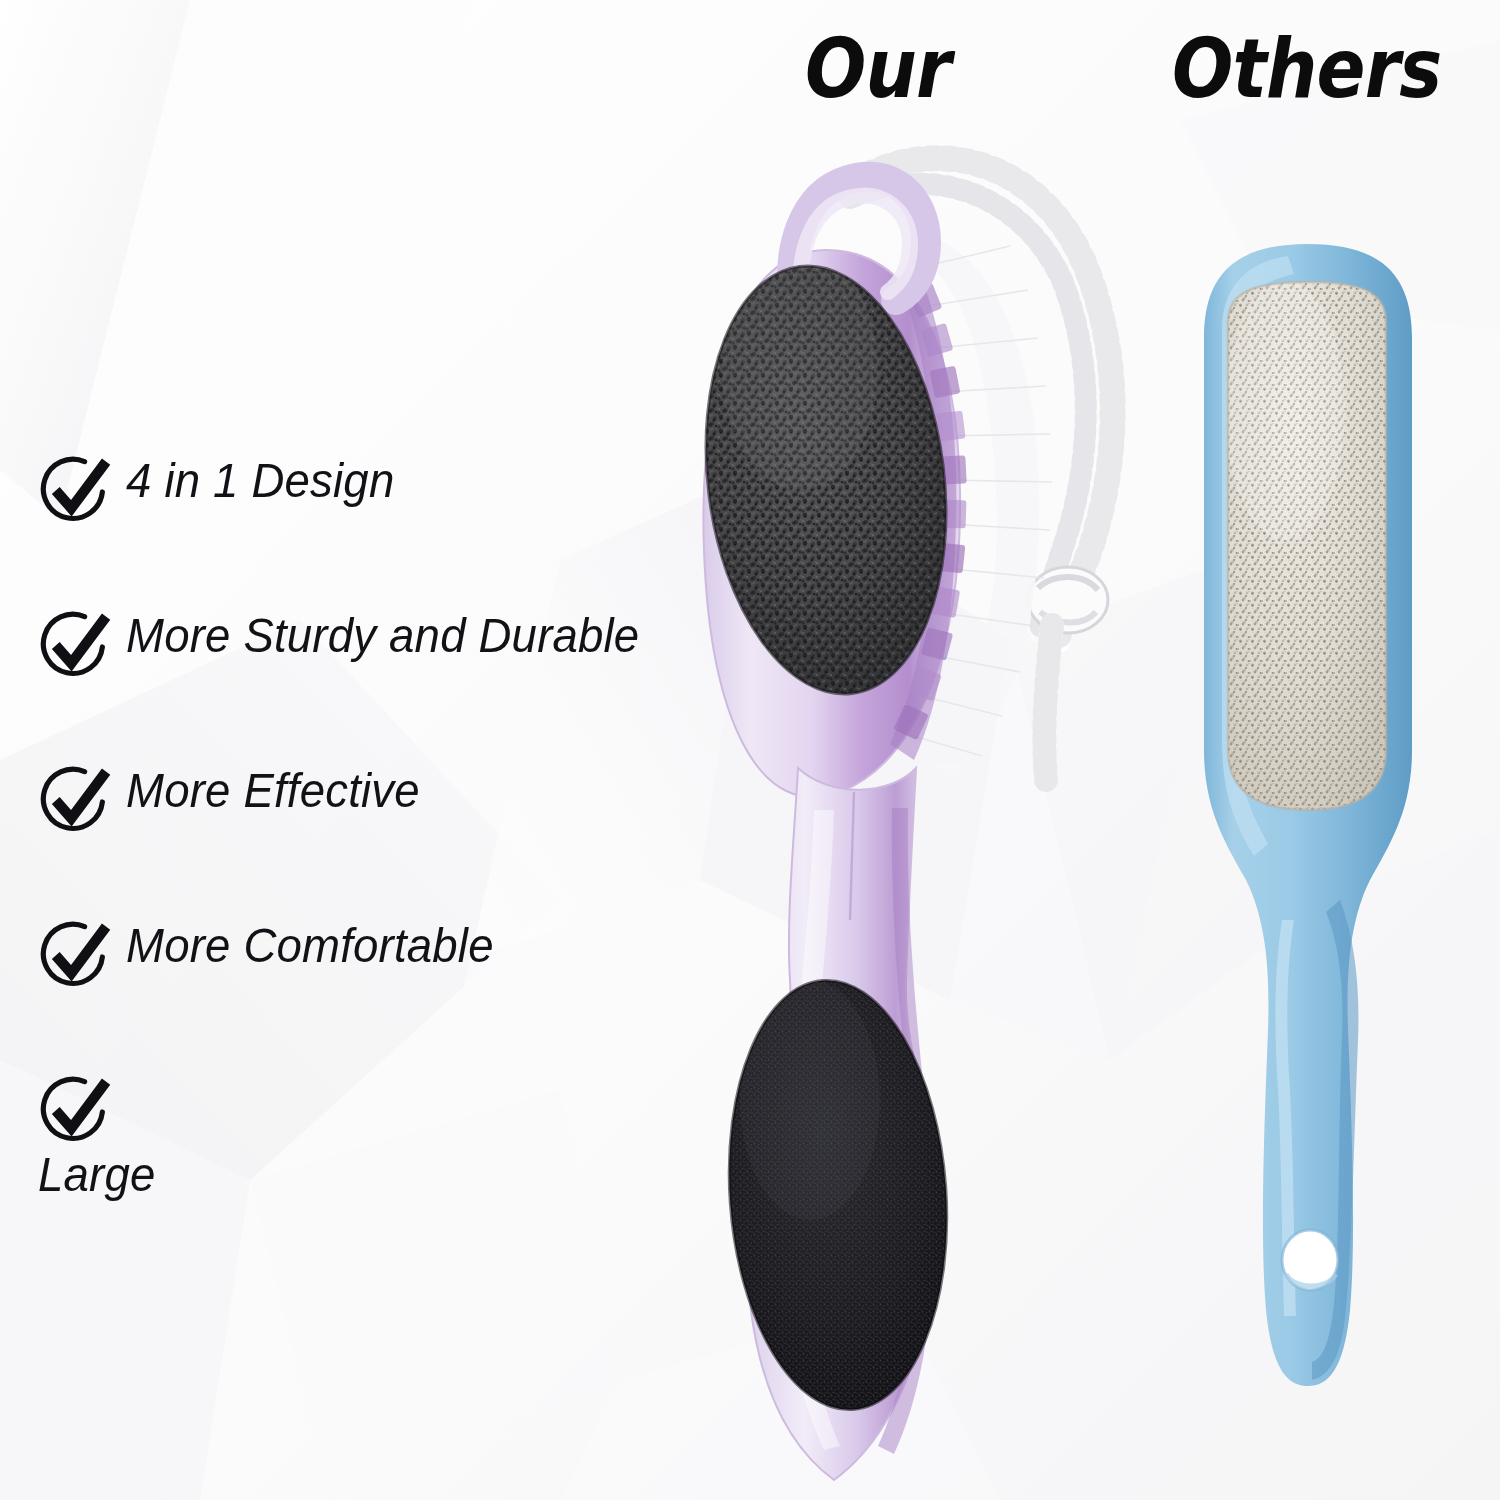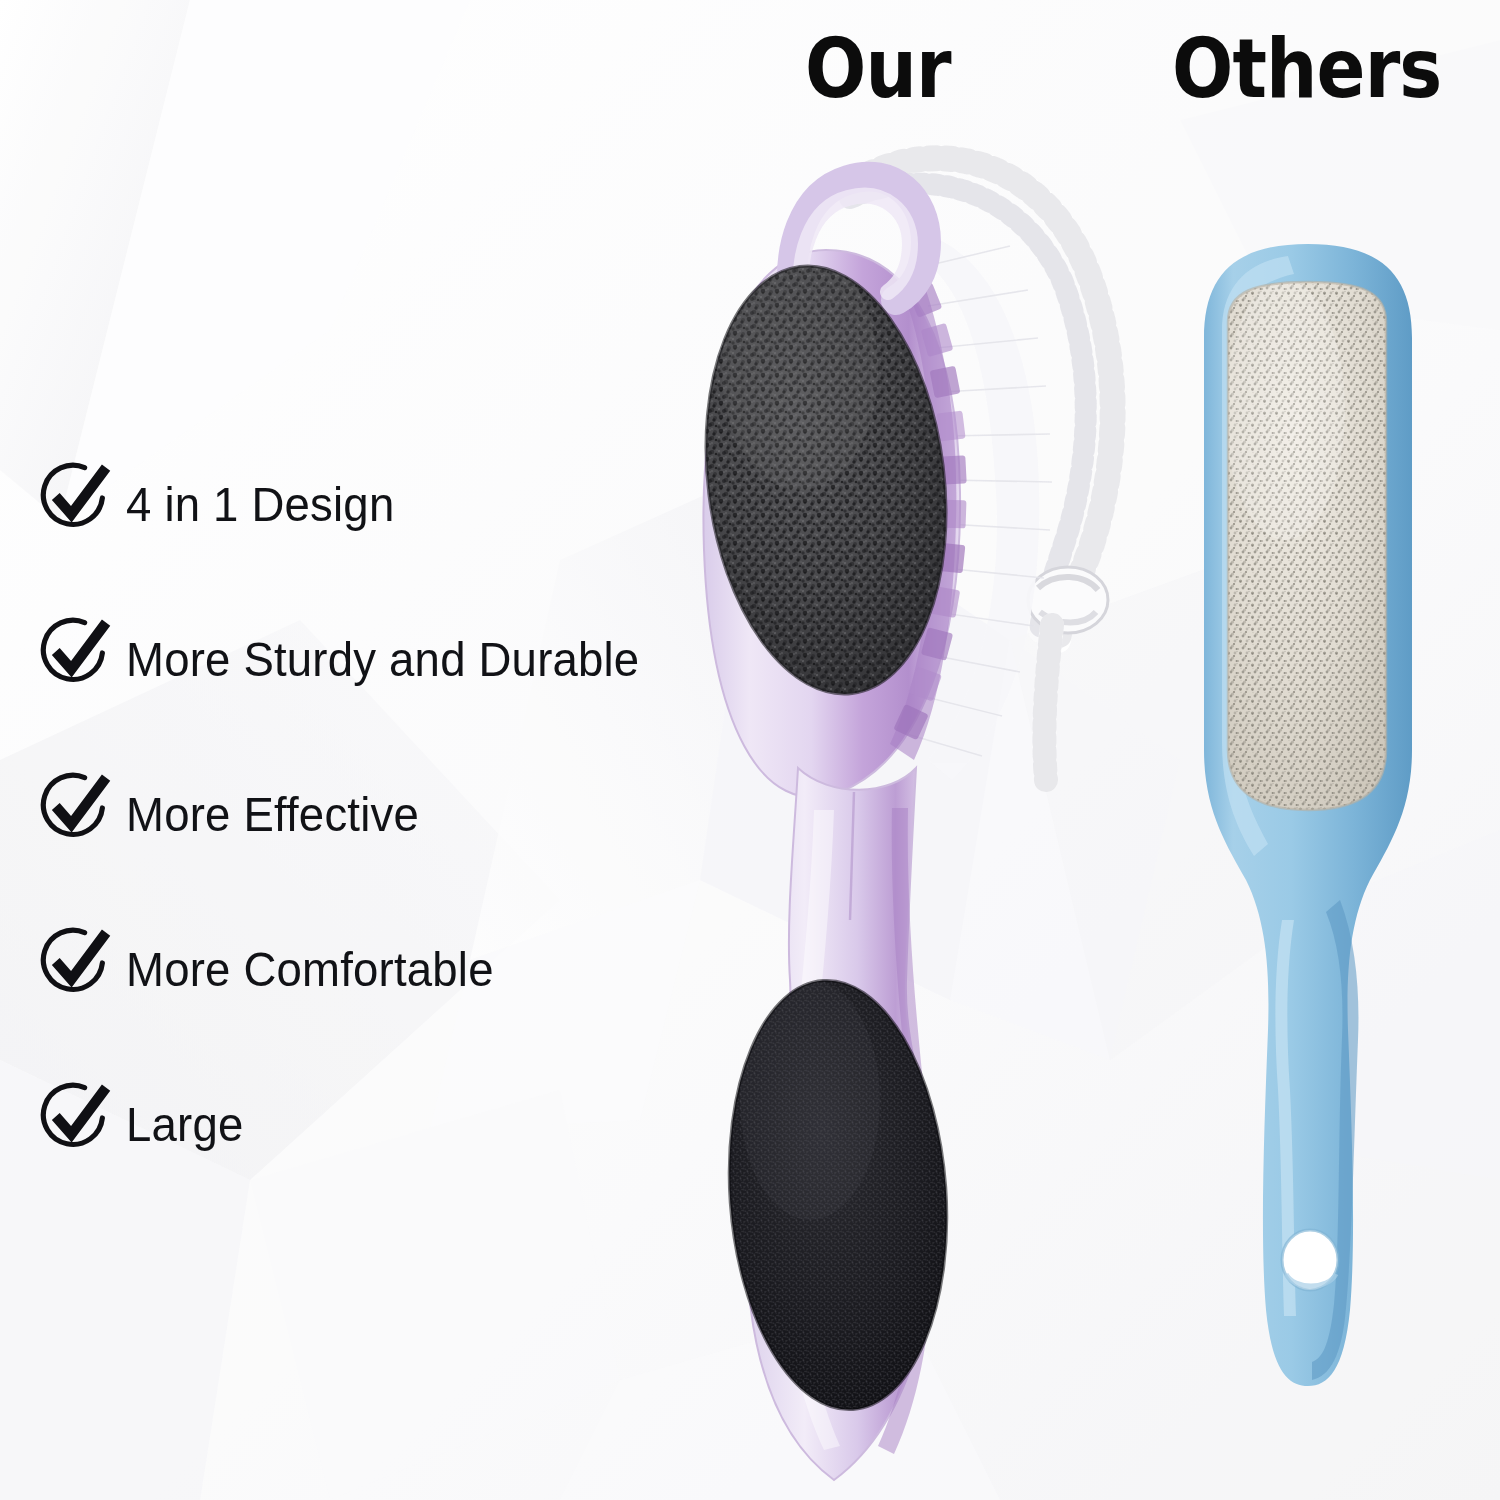--- a/index.html
+++ b/index.html
@@ -7,20 +7,21 @@
   html, body {
     width: 1500px; height: 1500px;
     font-family: "Liberation Sans", sans-serif;
     overflow: hidden;
   }
   #stage {
     position: relative;
     width: 1500px; height: 1500px;
     background: #14b8a6;
     overflow: hidden;
+    font-style: italic;
   }
   
   #bg-facets { position: absolute; inset: 0; width: 1500px; height: 1500px; }
 
   
   .col-header {
     position: absolute;
     font-family: "DejaVu Sans", sans-serif;
     font-weight: bold;
     font-size: 82px;
@@ -35,25 +36,25 @@
   #hdr-others{ left: 1172px; top: 28px; }
 
   
   #feature-list {
     position: absolute;
     left: 38px; top: 452px;
     width: 800px;
   }
   .feature-item {
     display: flex;
-    align-items: flex-end;
+    align-items: flex-start;
     height: 80px;
     margin-bottom: 75px;
   }
-  .feature-item:last-child { margin-bottom: 0; }
+  .feature-item:last-child { margin-bottom: 0; flex-direction: column; }
   .check-icon { width: 74px; height: 74px; flex: 0 0 74px; margin-right: 14px; }
   .feature-label {
     font-family: "Liberation Sans", sans-serif;
     font-size: 49px;
     font-weight: 400;
     color: #111216;
     letter-spacing: 0.2px;
     transform: scaleX(0.93);
     transform-origin: left center;
     white-space: nowrap;

